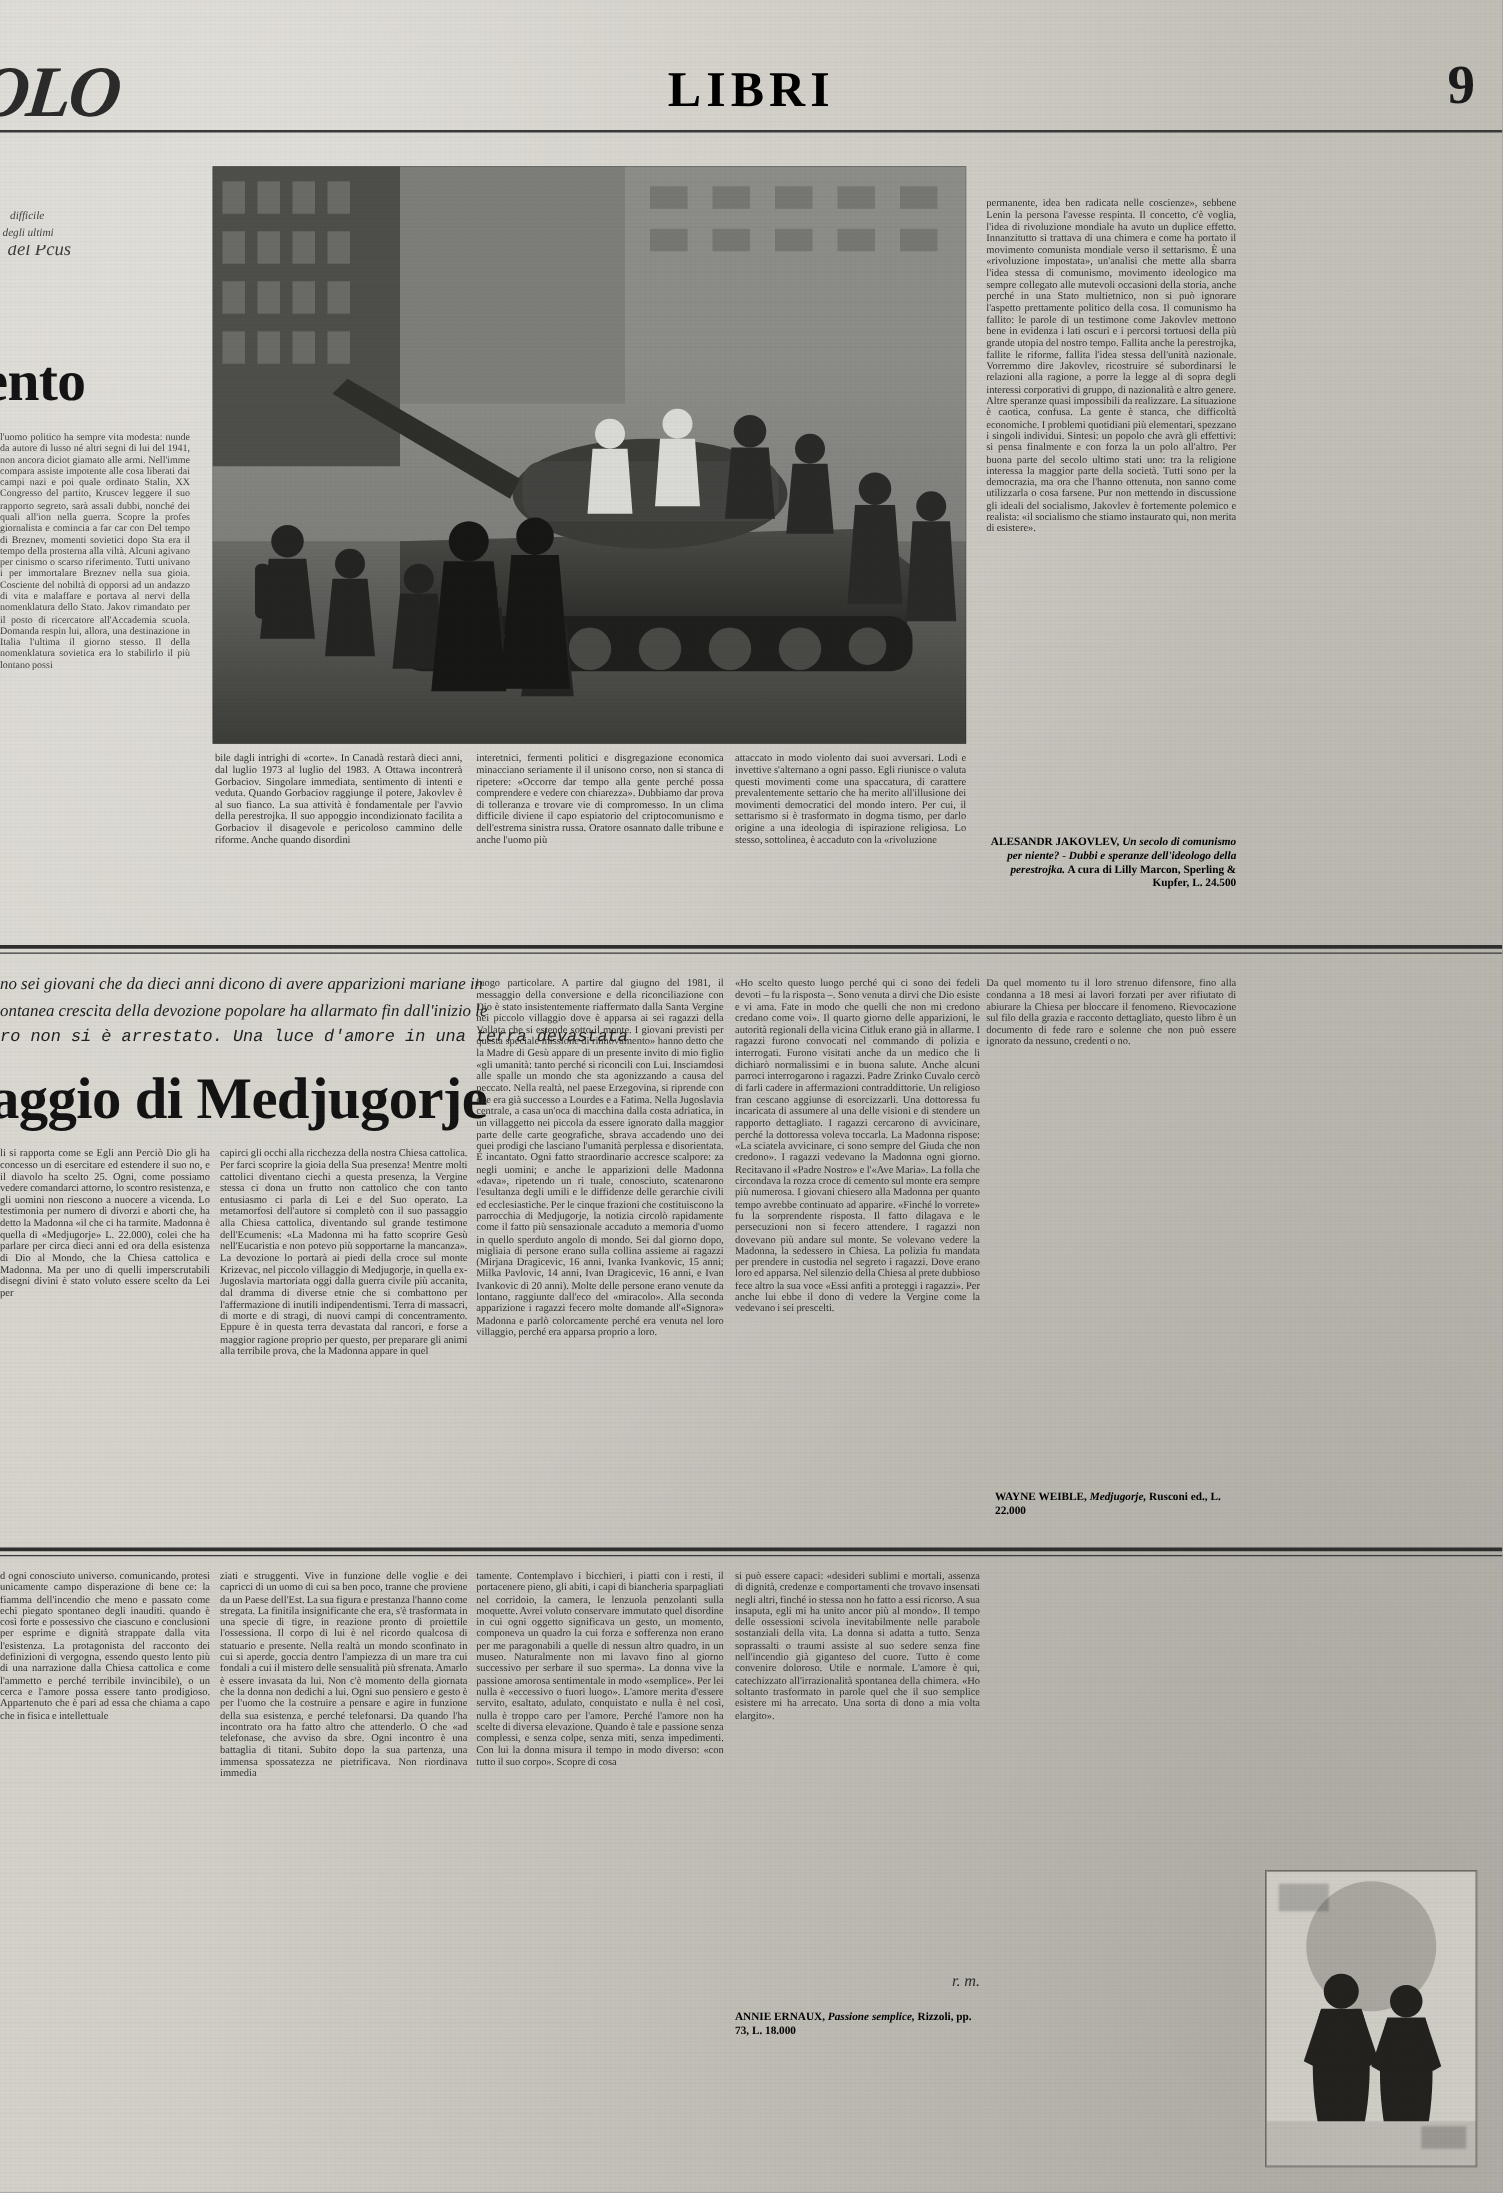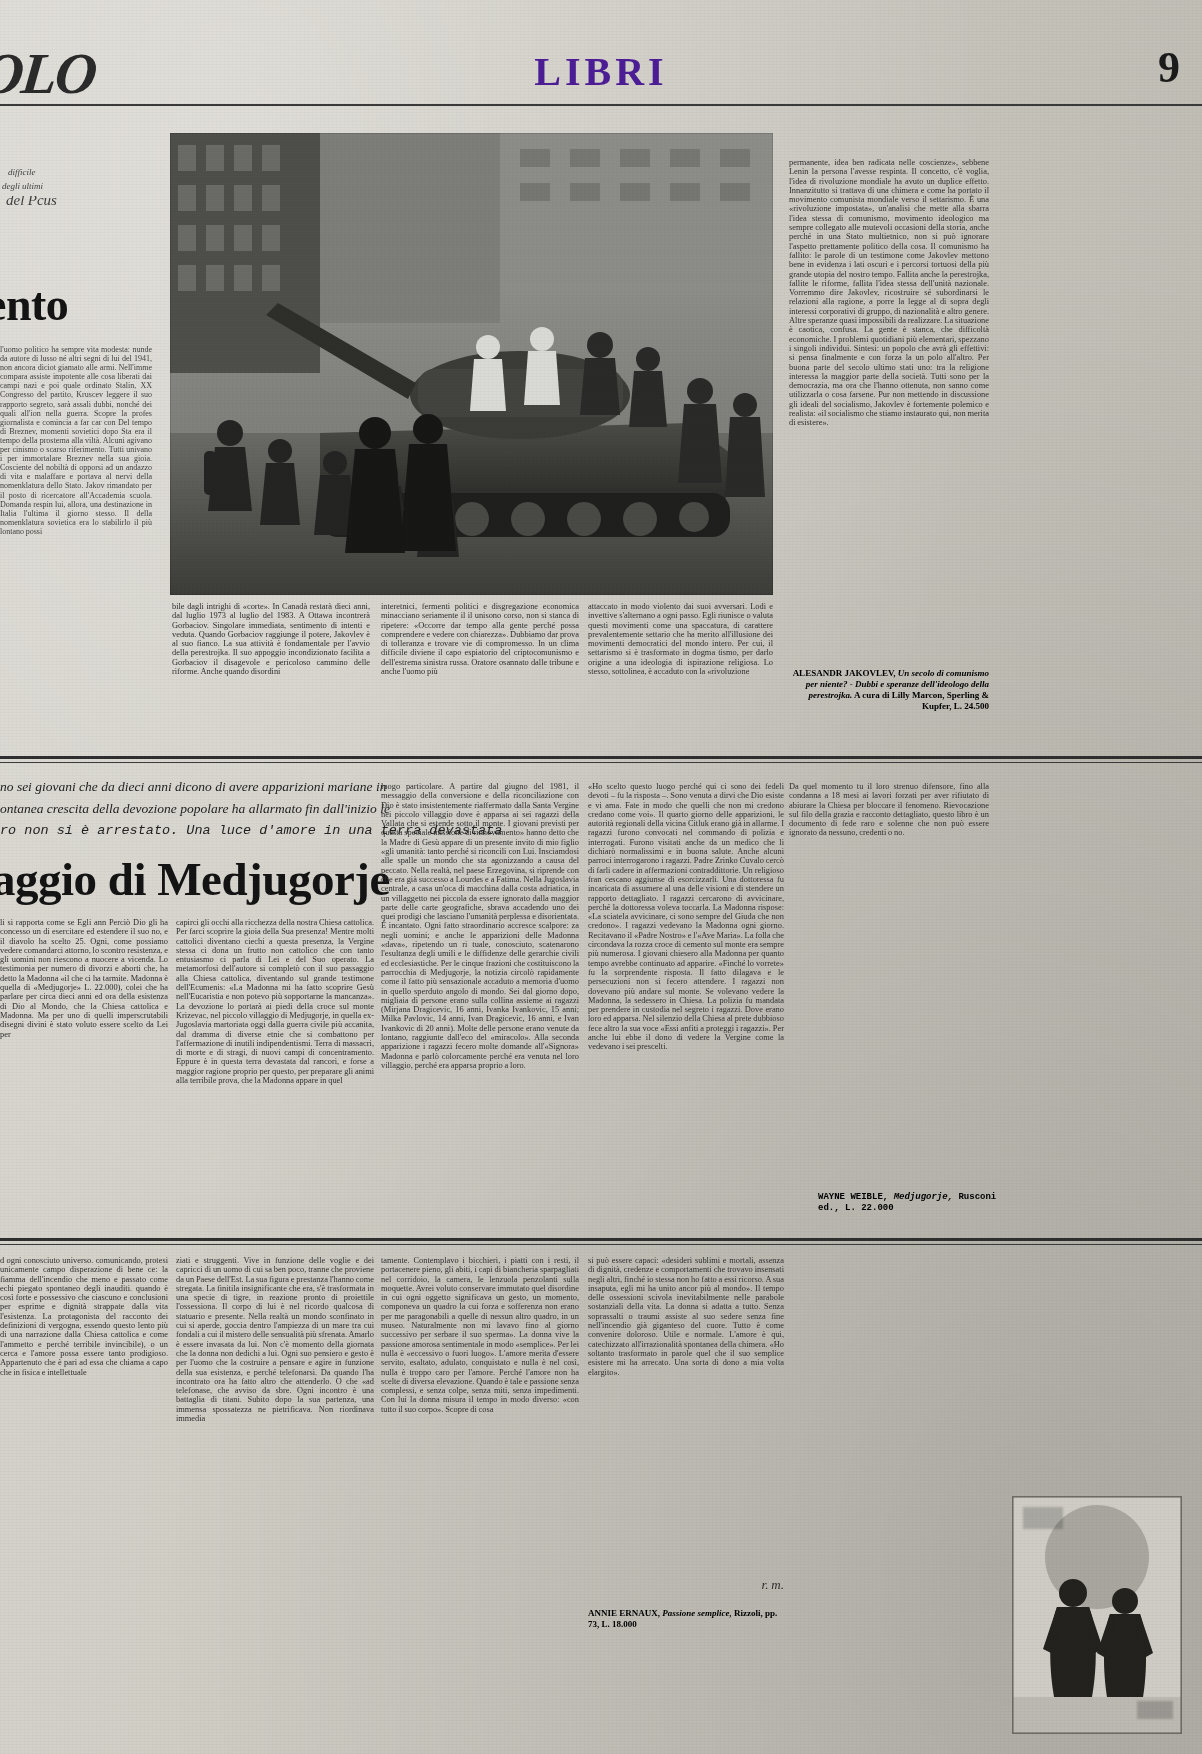--- a/index.html
+++ b/index.html
@@ -30,21 +30,21 @@
   .masthead-logo{
     position:absolute;left:-18px;top:18px;
     font-family:"Liberation Serif", serif;
     font-weight:bold;font-style:italic;font-size:58px;color:#2b2b2b;
     letter-spacing:-2px;
     transform:skewX(-6deg);
   }
   .masthead-title{
     position:absolute;left:0;right:0;top:26px;text-align:center;
     font-family:"Liberation Serif", serif;font-weight:bold;font-size:40px;
-    letter-spacing:4px;color:#4c1d95;
+    letter-spacing:4px;color:#000000;
   }
   .masthead-page{
     position:absolute;right:22px;top:20px;
     font-family:"Liberation Serif", serif;font-weight:bold;font-size:44px;color:#1b1b1b;
   }
   .rule{
     position:absolute;background:#3a3a3a;height:2px;
   }
 
   
@@ -277,21 +277,21 @@
   <div class="kicker" style="left:0px;top:822px;width:610px;font-family:Liberation Mono, monospace;">ro non si è arrestato. Una luce d'amore in una terra devastata</div>
 
   <div class="headline" style="left:-8px;top:852px;">aggio di Medjugorje</div>
 
   <div class="col" style="left:0px;top:918px;width:168px;height:300px;">li si rapporta come se Egli ann Perciò Dio gli ha concesso un di esercitare ed estendere il suo no, e il diavolo ha scelto 25. Ogni, come possiamo vedere comandarci attorno, lo scontro resistenza, e gli uomini non riescono a nuocere a vicenda. Lo testimonia per numero di divorzi e aborti che, ha detto la Madonna «il che ci ha tarmite. Madonna è quella di «Medjugorje» L. 22.000), colei che ha parlare per circa dieci anni ed ora della esistenza di Dio al Mondo, che la Chiesa cattolica e Madonna. Ma per uno di quelli imperscrutabili disegni divini è stato voluto essere scelto da Lei per</div>
   <div class="col" style="left:176px;top:918px;width:198px;height:300px;">capirci gli occhi alla ricchezza della nostra Chiesa cattolica. Per farci scoprire la gioia della Sua presenza! Mentre molti cattolici diventano ciechi a questa presenza, la Vergine stessa ci dona un frutto non cattolico che con tanto entusiasmo ci parla di Lei e del Suo operato. La metamorfosi dell'autore si completò con il suo passaggio alla Chiesa cattolica, diventando sul grande testimone dell'Ecumenis: «La Madonna mi ha fatto scoprire Gesù nell'Eucaristia e non potevo più sopportarne la mancanza». La devozione lo portarà ai piedi della croce sul monte Krizevac, nel piccolo villaggio di Medjugorje, in quella ex-Jugoslavia martoriata oggi dalla guerra civile più accanita, dal dramma di diverse etnie che si combattono per l'affermazione di inutili indipendentismi. Terra di massacri, di morte e di stragi, di nuovi campi di concentramento. Eppure è in questa terra devastata dal rancori, e forse a maggior ragione proprio per questo, per preparare gli animi alla terribile prova, che la Madonna appare in quel</div>
   <div class="col" style="left:381px;top:782px;width:198px;height:436px;">luogo particolare. A partire dal giugno del 1981, il messaggio della conversione e della riconciliazione con Dio è stato insistentemente riaffermato dalla Santa Vergine nei piccolo villaggio dove è apparsa ai sei ragazzi della Vallata che si estende sotto il monte. I giovani previsti per questa speciale missione di rinnovamento» hanno detto che la Madre di Gesù appare di un presente invito di mio figlio «gli umanità: tanto perché si riconcili con Lui. Insciamdosi alle spalle un mondo che sta agonizzando a causa del peccato. Nella realtà, nel paese Erzegovina, si riprende con che era già successo a Lourdes e a Fatima. Nella Jugoslavia centrale, a casa un'oca di macchina dalla costa adriatica, in un villaggetto nei piccola da essere ignorato dalla maggior parte delle carte geografiche, sbrava accadendo uno dei quei prodigi che lasciano l'umanità perplessa e disorientata. È incantato. Ogni fatto straordinario accresce scalpore: za negli uomini; e anche le apparizioni delle Madonna «dava», ripetendo un ri tuale, conosciuto, scatenarono l'esultanza degli umili e le diffidenze delle gerarchie civili ed ecclesiastiche. Per le cinque frazioni che costituiscono la parrocchia di Medjugorje, la notizia circolò rapidamente come il fatto più sensazionale accaduto a memoria d'uomo in quello sperduto angolo di mondo. Sei dal giorno dopo, migliaia di persone erano sulla collina assieme ai ragazzi (Mirjana Dragicevic, 16 anni, Ivanka Ivankovic, 15 anni; Milka Pavlovic, 14 anni, Ivan Dragicevic, 16 anni, e Ivan Ivankovic di 20 anni). Molte delle persone erano venute da lontano, raggiunte dall'eco del «miracolo». Alla seconda apparizione i ragazzi fecero molte domande all'«Signora» Madonna e parlò colorcamente perché era venuta nel loro villaggio, perché era apparsa proprio a loro.</div>
   <div class="col" style="left:588px;top:782px;width:196px;height:436px;">«Ho scelto questo luogo perché qui ci sono dei fedeli devoti – fu la risposta –. Sono venuta a dirvi che Dio esiste e vi ama. Fate in modo che quelli che non mi credono credano come voi». Il quarto giorno delle apparizioni, le autorità regionali della vicina Citluk erano già in allarme. I ragazzi furono convocati nel commando di polizia e interrogati. Furono visitati anche da un medico che li dichiarò normalissimi e in buona salute. Anche alcuni parroci interrogarono i ragazzi. Padre Zrinko Cuvalo cercò di farli cadere in affermazioni contraddittorie. Un religioso fran cescano aggiunse di esorcizzarli. Una dottoressa fu incaricata di assumere al una delle visioni e di stendere un rapporto dettagliato. I ragazzi cercarono di avvicinare, perché la dottoressa voleva toccarla. La Madonna rispose: «La sciatela avvicinare, ci sono sempre del Giuda che non credono». I ragazzi vedevano la Madonna ogni giorno. Recitavano il «Padre Nostro» e l'«Ave Maria». La folla che circondava la rozza croce di cemento sul monte era sempre più numerosa. I giovani chiesero alla Madonna per quanto tempo avrebbe continuato ad apparire. «Finché lo vorrete» fu la sorprendente risposta. Il fatto dilagava e le persecuzioni non si fecero attendere. I ragazzi non dovevano più andare sul monte. Se volevano vedere la Madonna, la sedessero in Chiesa. La polizia fu mandata per prendere in custodia nel segreto i ragazzi. Dove erano loro ed apparsa. Nel silenzio della Chiesa al prete dubbioso fece altro la sua voce «Essi anfiti a proteggi i ragazzi». Per anche lui ebbe il dono di vedere la Vergine come la vedevano i sei prescelti.</div>
   <div class="col" style="left:789px;top:782px;width:200px;height:380px;">Da quel momento tu il loro strenuo difensore, fino alla condanna a 18 mesi ai lavori forzati per aver rifiutato di abiurare la Chiesa per bloccare il fenomeno. Rievocazione sul filo della grazia e racconto dettagliato, questo libro è un documento di fede raro e solenne che non può essere ignorato da nessuno, credenti o no.</div>
 
-  <div class="credit" style="left:818px;top:1192px;width:200px;font-family:Liberation Mono, monospace;">
+  <div class="credit" style="left:796px;top:1192px;width:200px;">
     <span>WAYNE WEIBLE,</span>
     <i>Medjugorje,</i>
     <span>Rusconi ed., L. 22.000</span>
   </div>
 
   <div class="hr-thick" style="left:0;top:1238px;width:1202px;"></div>
   <div class="hr-thin" style="left:0;top:1244px;width:1202px;"></div>
 
   <div class="col" style="left:0px;top:1256px;width:168px;height:480px;">d ogni conosciuto universo. comunicando, protesi unicamente campo disperazione di bene ce: la fiamma dell'incendio che meno e passato come echi piegato spontaneo degli inauditi. quando è così forte e possessivo che ciascuno e conclusioni per esprime e dignità strappate dalla vita l'esistenza. La protagonista del racconto dei definizioni di vergogna, essendo questo lento più di una narrazione dalla Chiesa cattolica e come l'ammetto e perché terribile invincibile), o un cerca e l'amore possa essere tanto prodigioso. Appartenuto che è pari ad essa che chiama a capo che in fisica e intellettuale</div>
   <div class="col" style="left:176px;top:1256px;width:198px;height:480px;">ziati e struggenti. Vive in funzione delle voglie e dei capricci di un uomo di cui sa ben poco, tranne che proviene da un Paese dell'Est. La sua figura e prestanza l'hanno come stregata. La finitila insignificante che era, s'è trasformata in una specie di tigre, in reazione pronto di proiettile l'ossessiona. Il corpo di lui è nel ricordo qualcosa di statuario e presente. Nella realtà un mondo sconfinato in cui si aperde, goccia dentro l'ampiezza di un mare tra cui fondali a cui il mistero delle sensualità più sfrenata. Amarlo è essere invasata da lui. Non c'è momento della giornata che la donna non dedichi a lui. Ogni suo pensiero e gesto è per l'uomo che la costruire a pensare e agire in funzione della sua esistenza, e perché telefonarsi. Da quando l'ha incontrato ora ha fatto altro che attenderlo. O che «ad telefonase, che avviso da sbre. Ogni incontro è una battaglia di titani. Subito dopo la sua partenza, una immensa spossatezza ne pietrificava. Non riordinava immedia</div>

